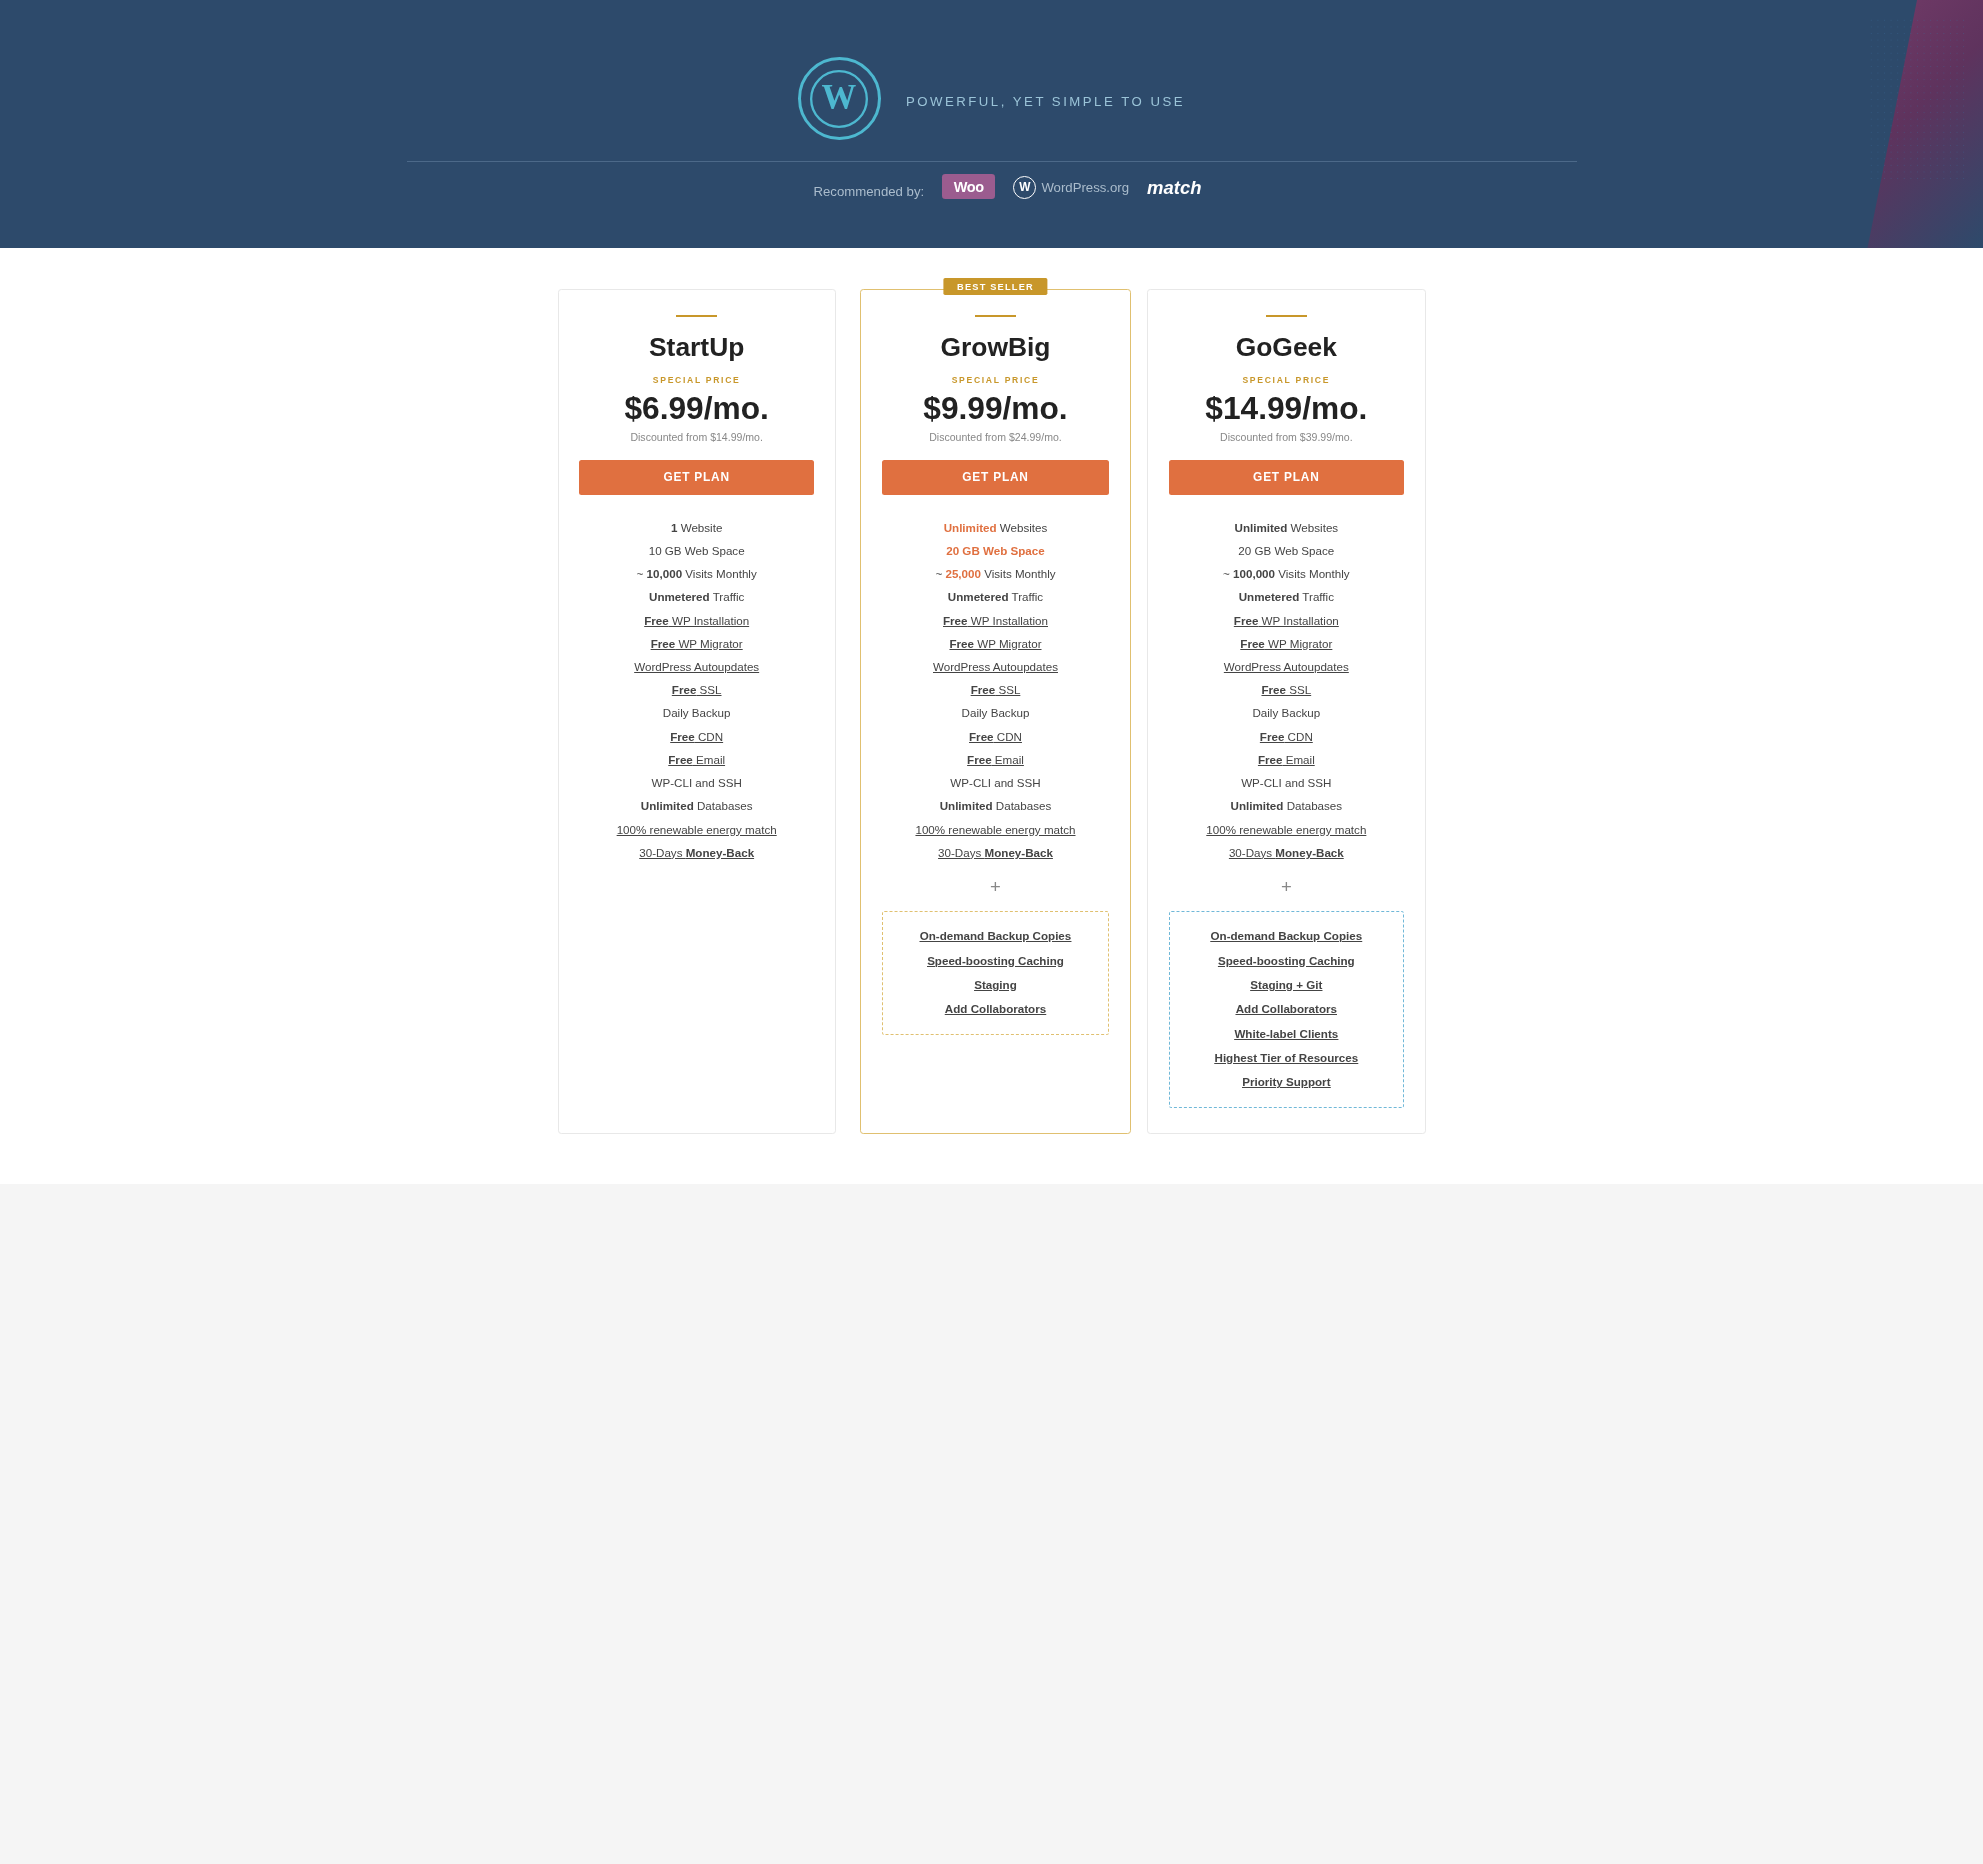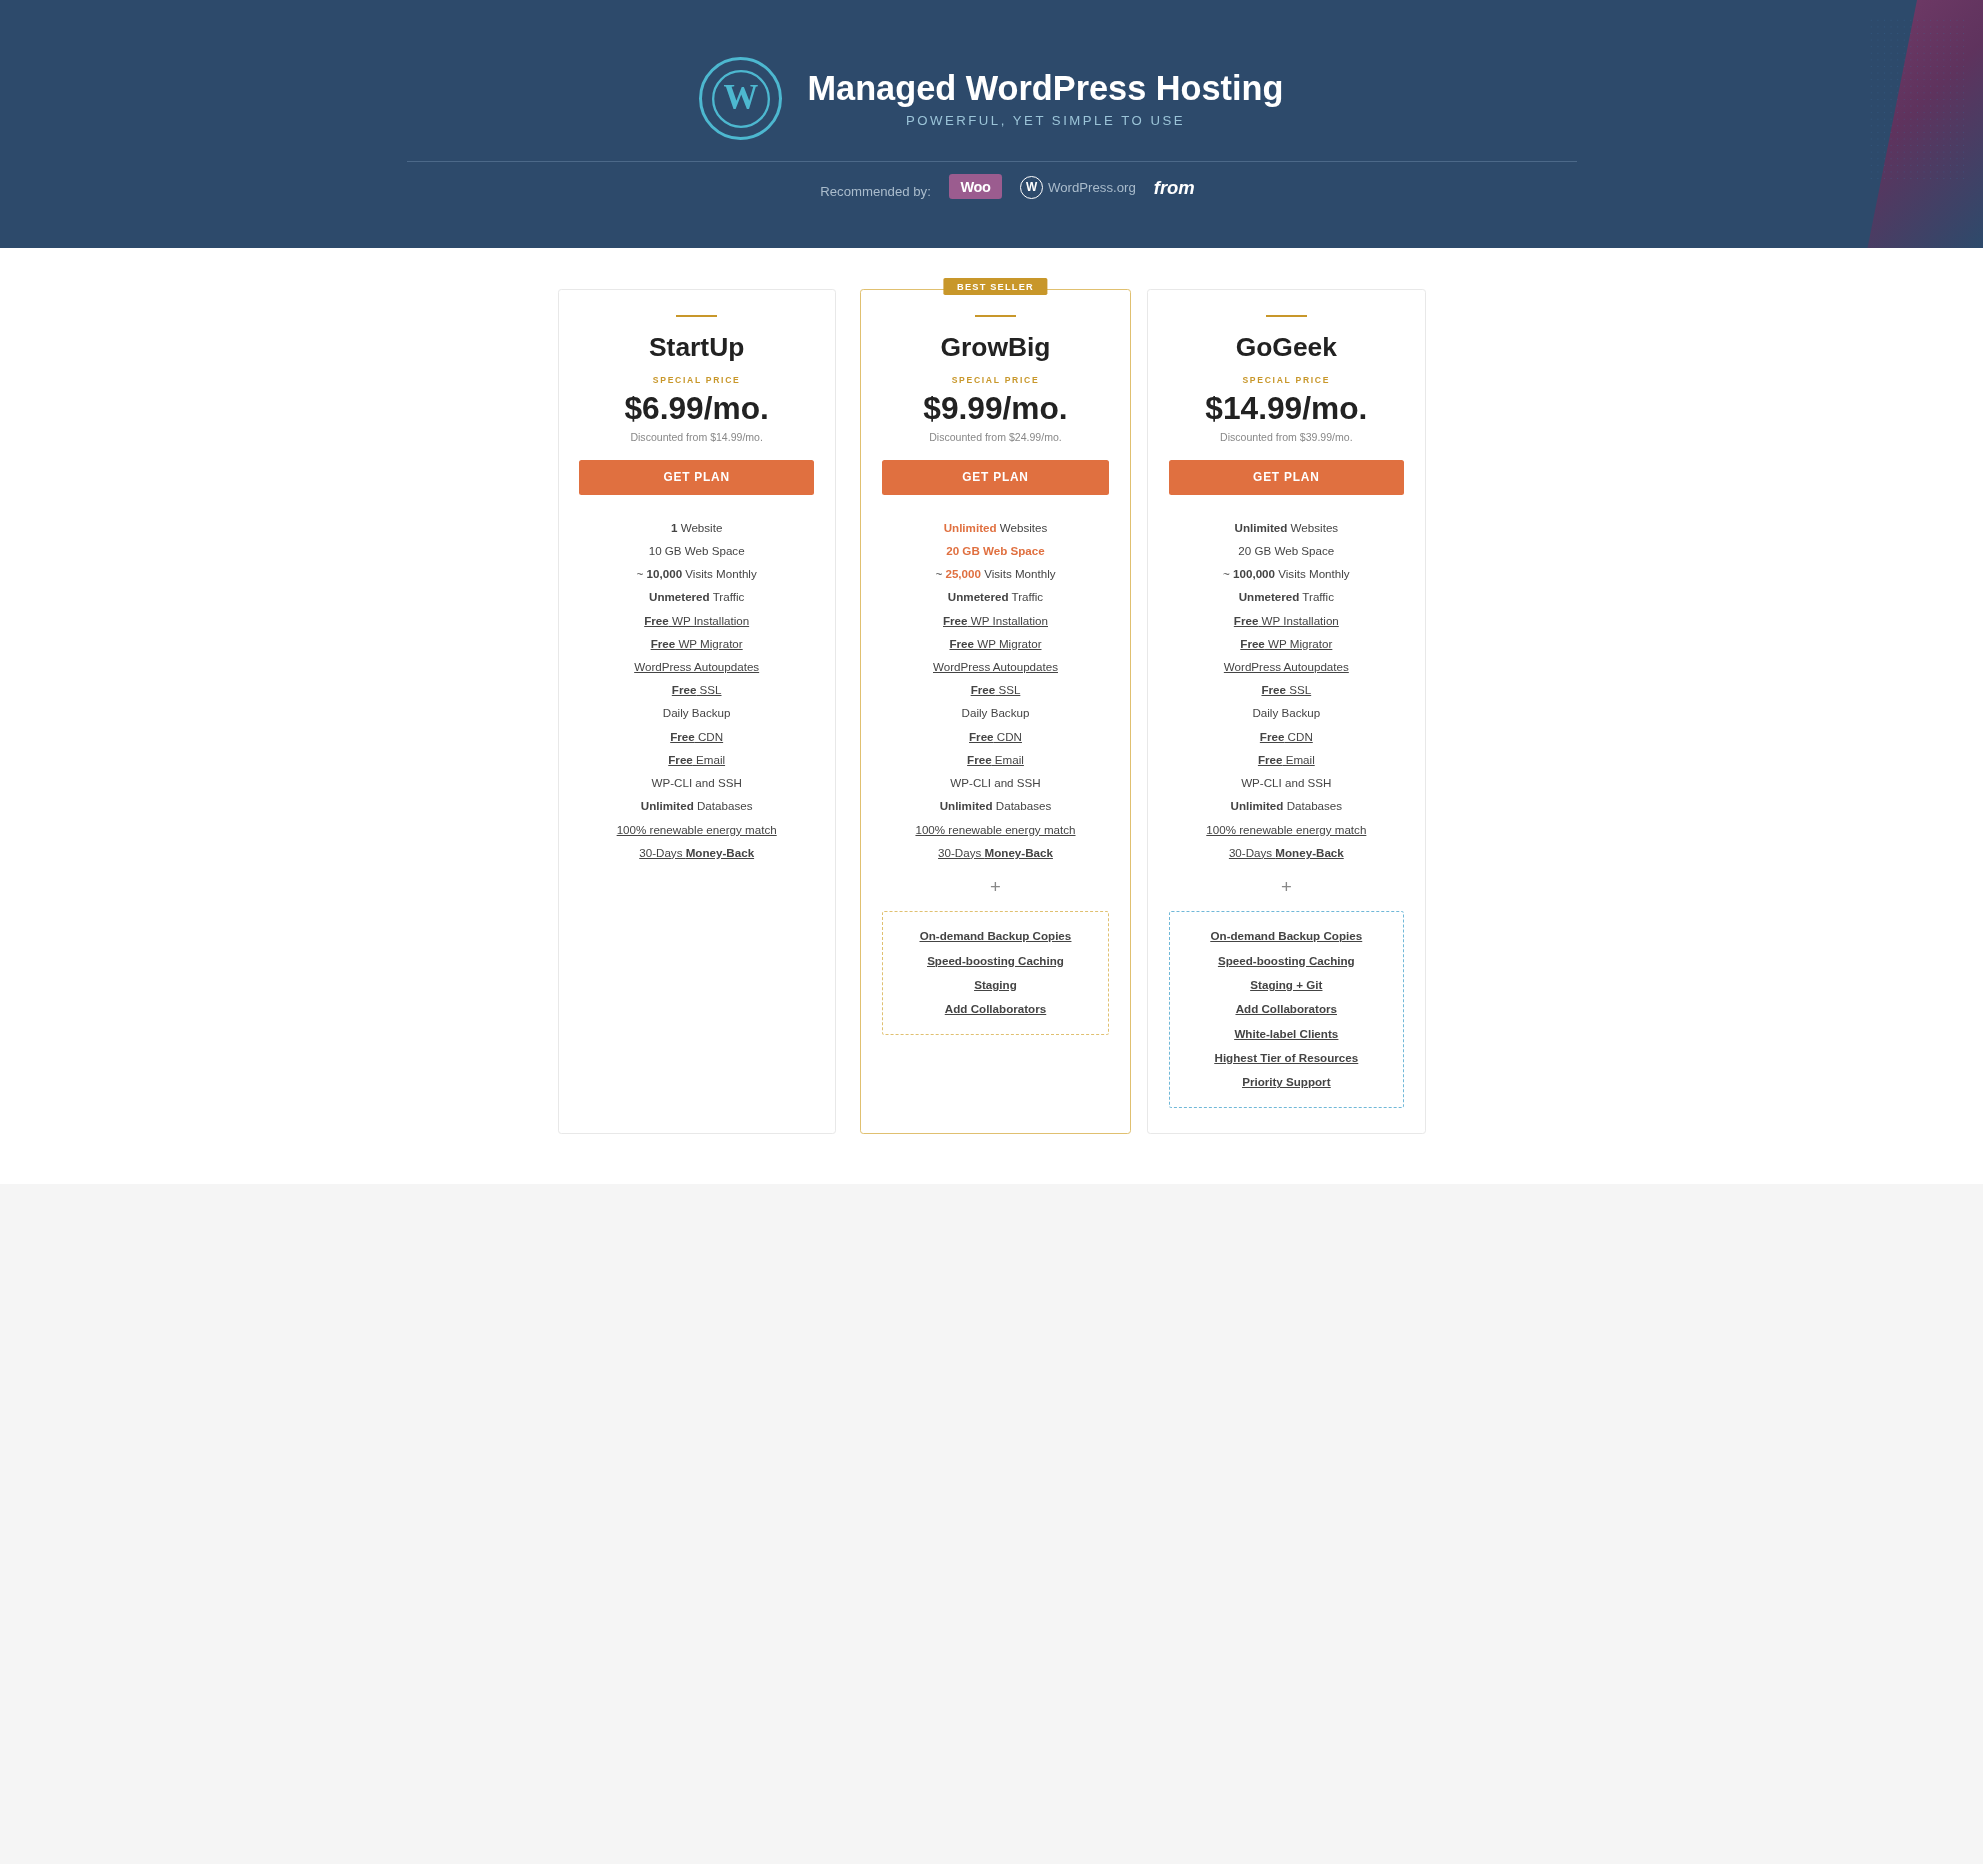--- a/index.html
+++ b/index.html
@@ -257,35 +257,34 @@
   <div class="header-dots"></div>
 
   <div class="header-top">
     <div class="wp-logo">
       <svg viewBox="0 0 100 100" xmlns="http://www.w3.org/2000/svg">
         <circle cx="50" cy="50" r="48" fill="none" stroke="#4db8d0" stroke-width="4"></circle>
         <text x="50" y="68" text-anchor="middle" font-size="60" font-weight="900" fill="#4db8d0" font-family="Georgia, serif">W</text>
       </svg>
     </div>
     <div class="header-text">
-      <h1>Managed WordPress Hosting</h1>
       <p>POWERFUL, YET SIMPLE TO USE</p>
     </div>
   </div>
 
   <hr class="header-divider">
 
   <div class="recommended">
     <span>Recommended by:</span>
     <div class="brand-woo">Woo</div>
     <div class="brand-wp">
       <div class="wp-small">W</div>
       <span>WordPress.org</span>
     </div>
-    <div class="brand-yoast">from</div>
+    <div class="brand-yoast">match</div>
   </div>
 </div>
 
 <div class="pricing-section">
   <div class="pricing-grid" id="pricing-grid">
 
   <div class="plan-card"><div class="plan-top-line"></div><div class="plan-name">StartUp</div><div class="special-price-label">SPECIAL PRICE</div><div class="price">$6.99/mo.</div><div class="discounted-from">Discounted from $14.99/mo.</div><button class="get-plan-btn">GET PLAN</button><ul class="features-list">
           <li style=""><span class="bold">1</span> Website</li>
           <li style="">10 GB Web Space</li>
           <li style="">~ <span class="bold">10,000</span> Visits Monthly</li>

